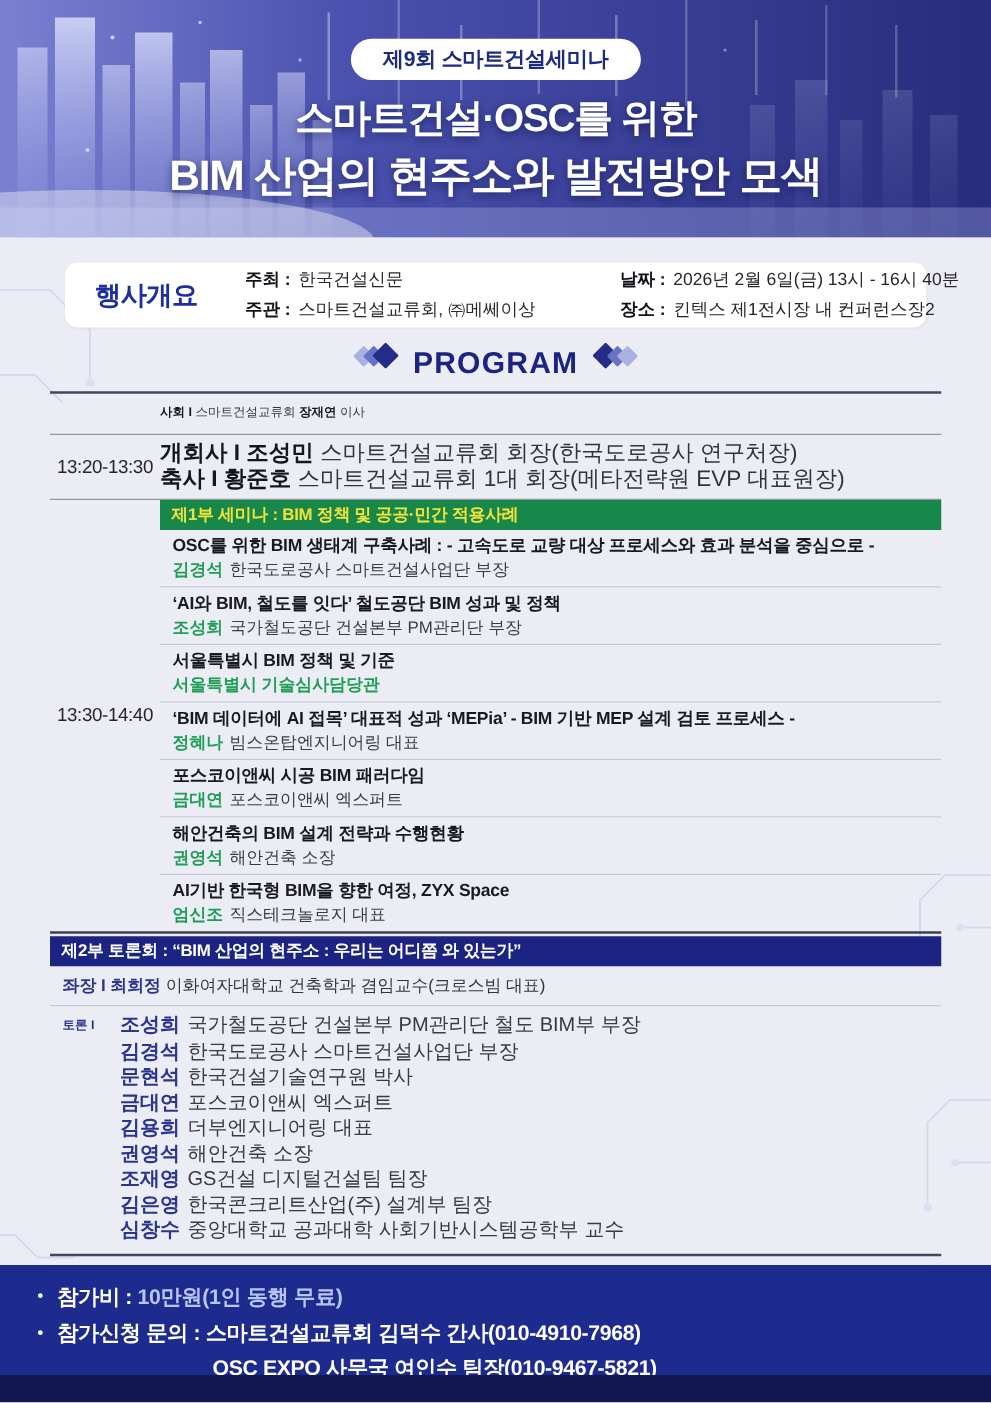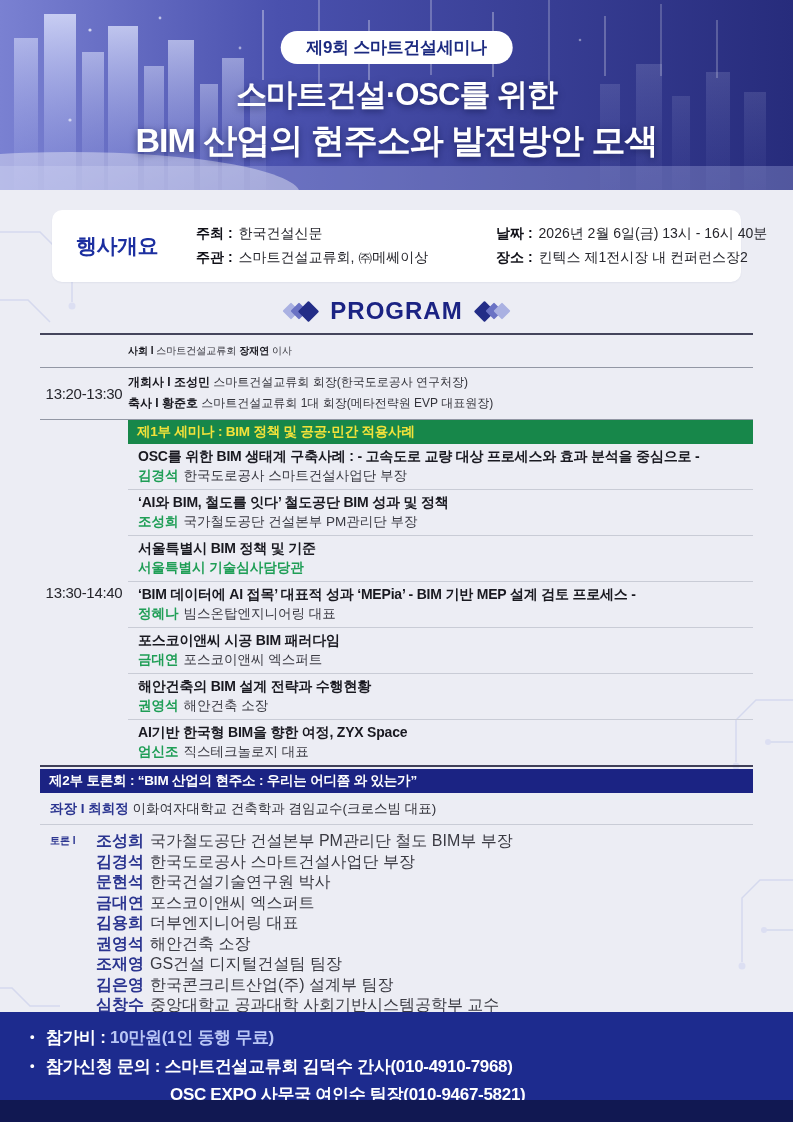--- a/index.html
+++ b/index.html
@@ -17,52 +17,52 @@
            background:#ffffff; border-radius:17px; padding:5px 26px;
            font-size:17px; font-weight:800; color:#1c2a80; letter-spacing:-0.3px;
            white-space:nowrap; }
   .hero-title { position:absolute; left:0; right:0; text-align:center; color:#ffffff;
                 font-weight:800; text-shadow:0 2px 7px rgba(8,12,60,.55); letter-spacing:-1px; }
   .hero-title.l1 { top:74px;  font-size:31px; }
   .hero-title.l2 { top:118px; font-size:34px; }
 
   
   .overview { margin:20px 52px 0; background:#ffffff; border-radius:10px;
-              height:72px; display:flex; align-items:center; padding:16px 24px;
+              height:52px; display:flex; align-items:center; padding:16px 24px;
               box-shadow:0 1px 2px rgba(40,45,110,.06); }
   .ov-heading { font-size:21px; font-weight:800; color:#1c2fa0; margin-right:38px;
                 letter-spacing:-0.5px; white-space:nowrap; }
   .ov-cols { display:flex; flex:1; }
   .ov-col { display:flex; flex-direction:column; gap:6px; }
   .ov-col.c1 { width:300px; }
   .ov-line { font-size:14px; color:#26262c; white-space:nowrap; }
   .ov-label { font-weight:700; color:#111118; margin-right:6px; }
 
   
-  .prog-head { display:flex; align-items:center; justify-content:center;
+  .prog-head { display:flex; align-items:flex-start; justify-content:center;
                gap:14px; margin:15px 0 8px; }
   .prog-title { font-size:24px; font-weight:800; color:#1b2383; letter-spacing:1px; }
   .dias { display:flex; align-items:center; }
   .dia { width:12px; height:12px; transform:rotate(45deg); border-radius:1px; }
   .dia + .dia { margin-left:-4px; }
   .dia.lt { background:#aab1e2; } .dia.md { background:#6a72c4; }
   .dia.dk { background:#232d87; width:15px; height:15px; }
 
   
   .ptable { margin:0 40px; border-top:2px solid #45455c; border-bottom:2px solid #45455c; }
   .prow { display:flex; }
   .prow.sep-light { border-bottom:1.5px solid #9297a4; }
   .prow.sep-dark  { border-bottom:2px solid #3f3f58; }
   .ptime { width:88px; flex:none; display:flex; align-items:center; justify-content:center;
            font-size:15px; color:#26262c; letter-spacing:-0.3px; }
   .pcontent { flex:1; min-width:0; }
 
   .hostline { padding:5px 0 6px 0; font-size:10px; line-height:21px; color:#33333a; }
   .b-dark { font-weight:700; color:#16161d; }
-  .cer { padding:4px 0 5px 0; font-size:12px; line-height:21px; color:#33333a; }
+  .cer { padding:4px 0 5px 0; font-size:18px; line-height:21px; color:#33333a; }
 
   .banner { height:24px; line-height:24px; padding-left:9px; font-size:13.5px;
             font-weight:700; letter-spacing:-0.2px; white-space:nowrap; }
   .banner.green { background:#17874a; color:#f3e23a; }
   .banner.navy  { background:#1b2383; color:#ffffff; margin-top:2px; }
 
   .session { padding:3px 0 4px 10px; }
   .session + .session { border-top:1px solid #c9ccd6; }
   .s-title { font-size:14px; font-weight:700; color:#191920; line-height:19px;
              letter-spacing:-0.2px; }

